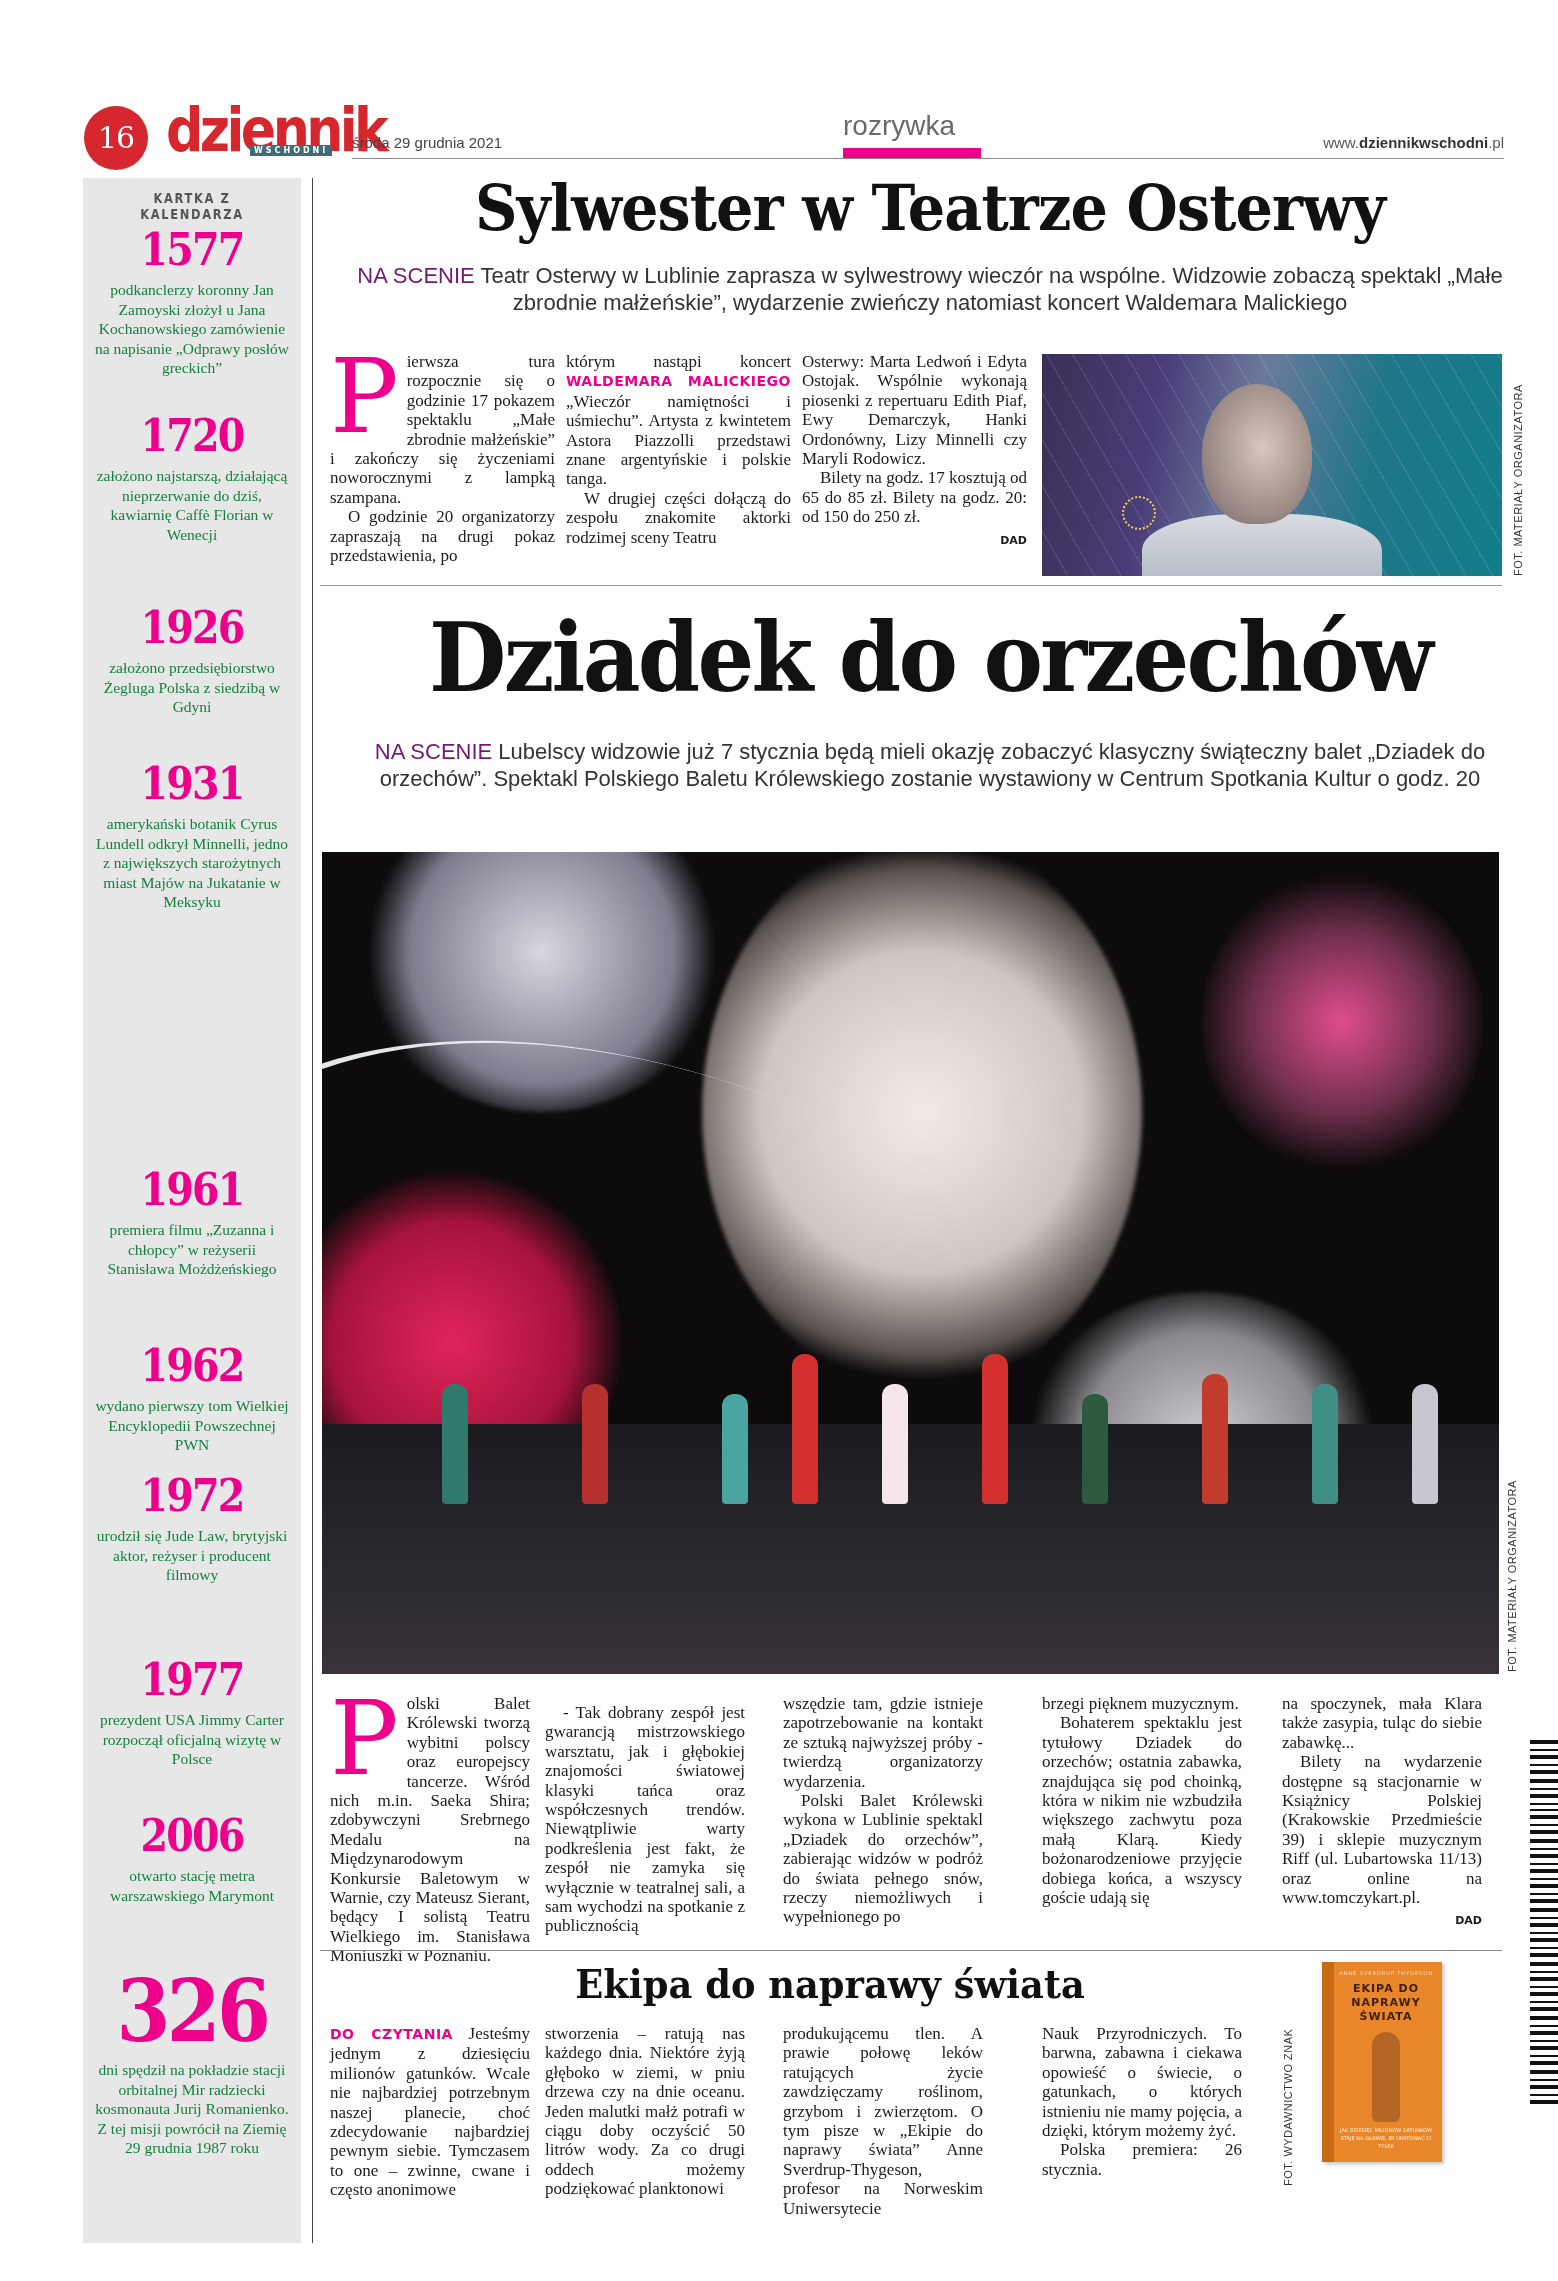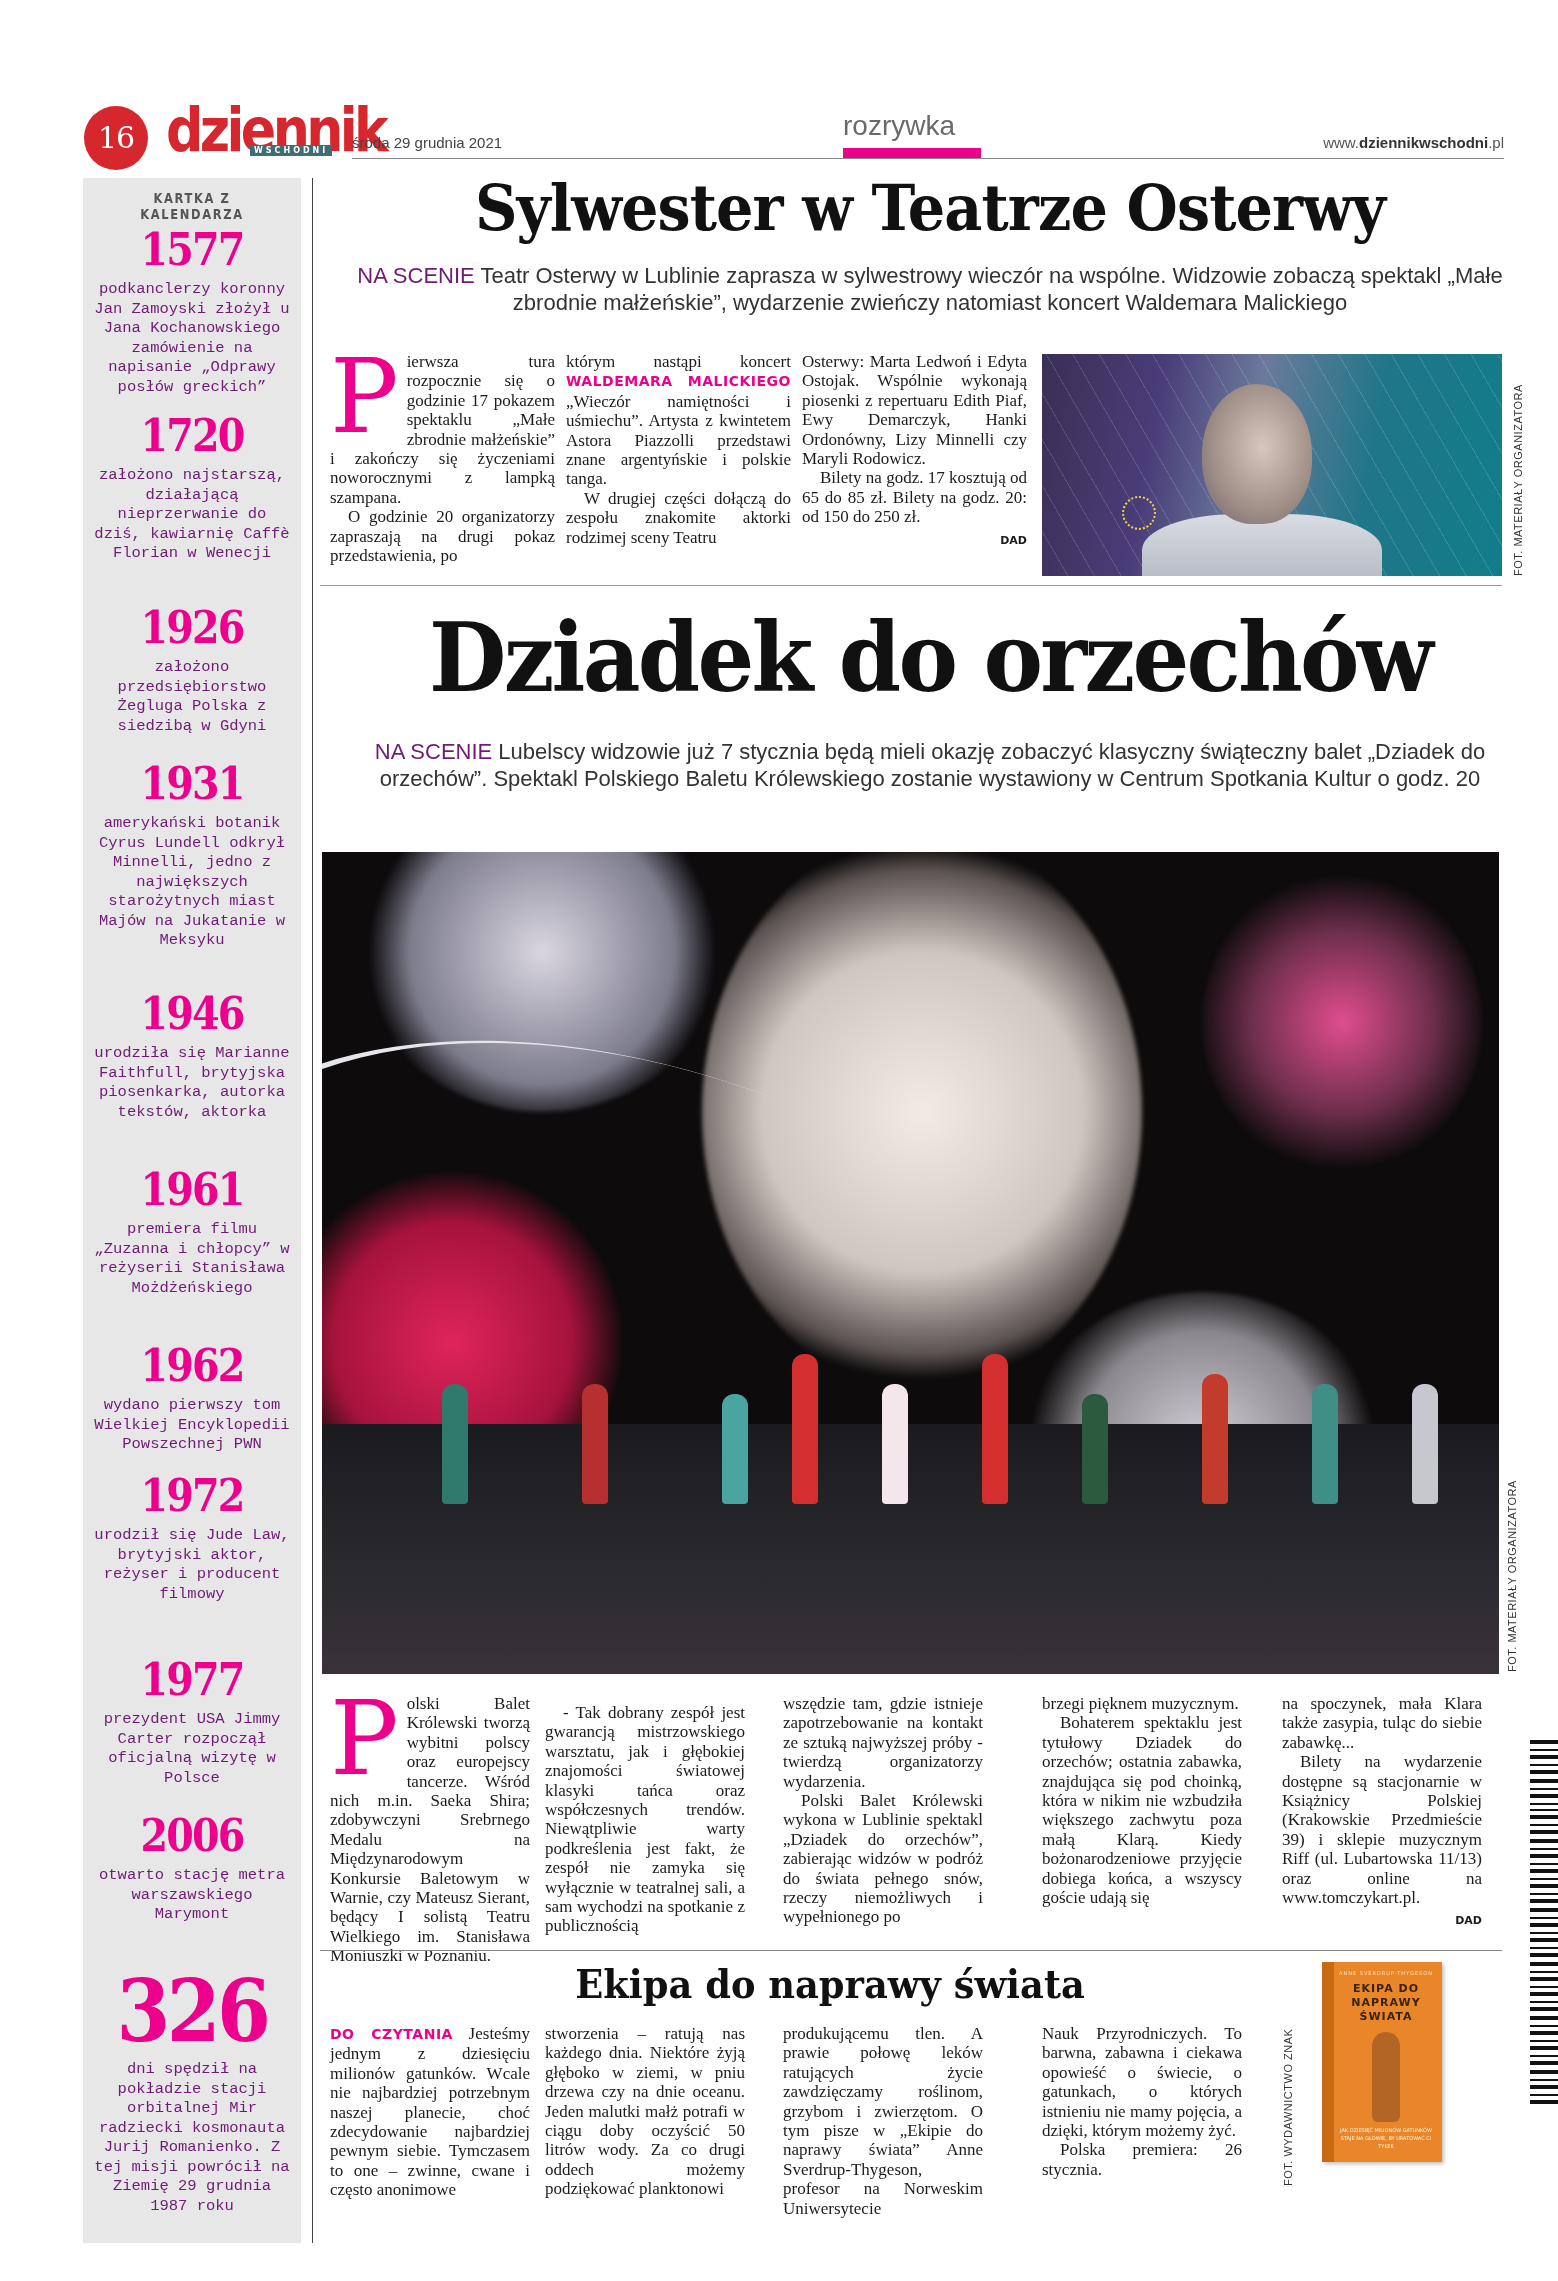--- a/index.html
+++ b/index.html
@@ -23,21 +23,21 @@
   #site { left: 1290px; top: 134px; font-family: "Liberation Sans", sans-serif; font-size: 15px; color: #555; width: 214px; text-align: right; }
   #site b { color: #333; }
 
   
   #calendar { left: 83px; top: 178px; width: 218px; height: 2065px; background: #e7e7e8; }
   #cal-title { width: 100%; text-align: center; margin-top: 12px; font-family: "DejaVu Sans", sans-serif; font-weight: bold;
     font-size: 14px; letter-spacing: 2px; color: #555; transform: scaleX(0.82); }
   .cal-item { position: absolute; left: 0; width: 218px; text-align: center; }
   .cal-year { font-family: "DejaVu Serif", serif; font-weight: bold; font-size: 44px; color: #ec008c; letter-spacing: -2px; line-height: 52px; transform: scaleX(0.9); }
   .cal-year.big { font-size: 86px; line-height: 90px; letter-spacing: -4px; }
-  .cal-text { font-family: Liberation Mono, monospace; font-size: 15.5px; line-height: 19.5px; color: #701a75; padding: 4px 10px 0; }
+  .cal-text { font-family: Liberation Serif, serif; font-size: 15.5px; line-height: 19.5px; color: #15803d; padding: 4px 10px 0; }
   #cal-divider { left: 312px; top: 178px; width: 1px; height: 2065px; background: #444; }
 
   
   #a1-title { left: 330px; top: 170px; width: 1200px; text-align: center; font-family: "DejaVu Serif", serif; font-weight: bold;
     font-size: 64px; letter-spacing: -1px; color: #111; transform: scaleX(0.92); }
   #a1-lead { left: 330px; top: 262px; width: 1200px; text-align: center; font-family: "Liberation Sans", sans-serif; font-size: 22px; line-height: 27px; color: #333; }
   .kicker { color: #701a75; font-weight: normal; }
 
   .col { position: absolute; font-family: "Liberation Serif", serif; font-size: 17px; line-height: 19.4px; color: #1b1b1b; text-align: justify; hyphens: auto; }
   .col p { text-indent: 18px; }
@@ -113,24 +113,20 @@
     <div class="cal-year">1720</div>
     <div class="cal-text">założono najstarszą, działającą nieprzerwanie do dziś, kawiarnię Caffè Florian w Wenecji</div>
   </div>
   <div class="cal-item" style="top:424px">
     <div class="cal-year">1926</div>
     <div class="cal-text">założono przedsiębiorstwo Żegluga Polska z siedzibą w Gdyni</div>
   </div>
   <div class="cal-item" style="top:580px">
     <div class="cal-year">1931</div>
     <div class="cal-text">amerykański botanik Cyrus Lundell odkrył Minnelli, jedno z największych starożytnych miast Majów na Jukatanie w Meksyku</div>
-  </div>
-  <div class="cal-item" style="top:810px">
-    <div class="cal-year">1946</div>
-    <div class="cal-text">urodziła się Marianne Faithfull, brytyjska piosenkarka, autorka tekstów, aktorka</div>
   </div>
   <div class="cal-item" style="top:986px">
     <div class="cal-year">1961</div>
     <div class="cal-text">premiera filmu „Zuzanna i chłopcy” w reżyserii Stanisława Możdżeńskiego</div>
   </div>
   <div class="cal-item" style="top:1162px">
     <div class="cal-year">1962</div>
     <div class="cal-text">wydano pierwszy tom Wielkiej Encyklopedii Powszechnej PWN</div>
   </div>
   <div class="cal-item" style="top:1292px">

